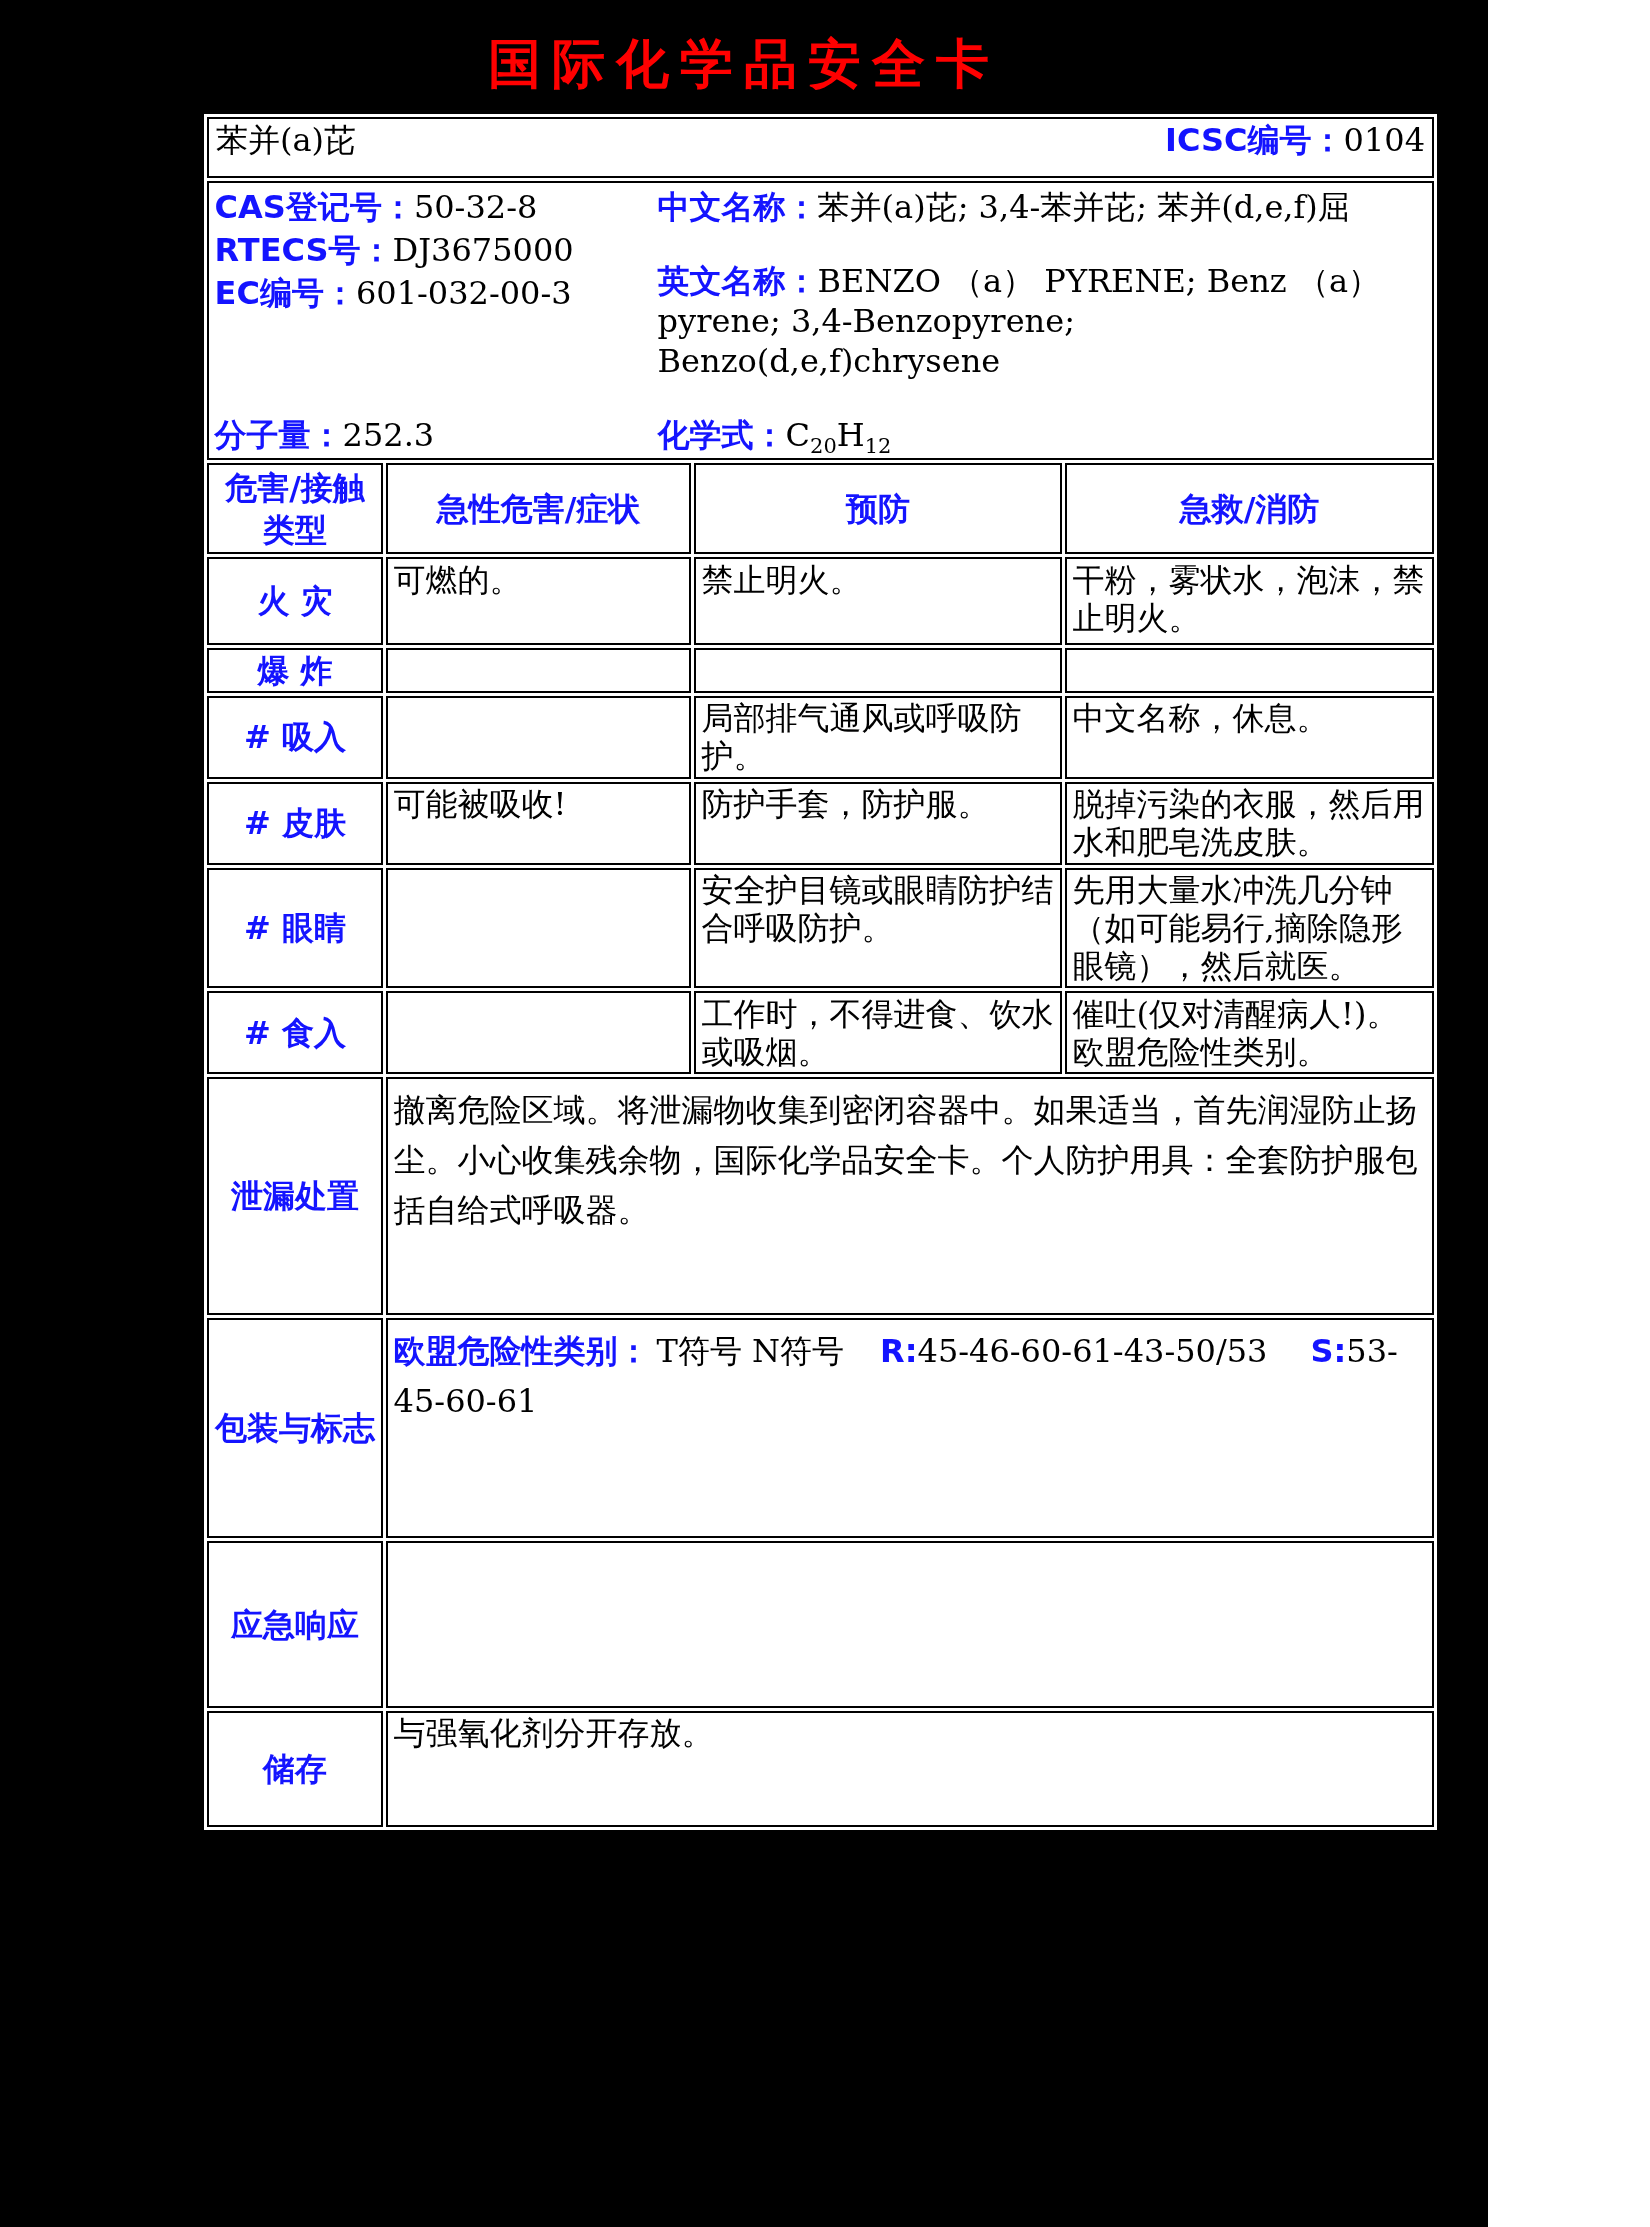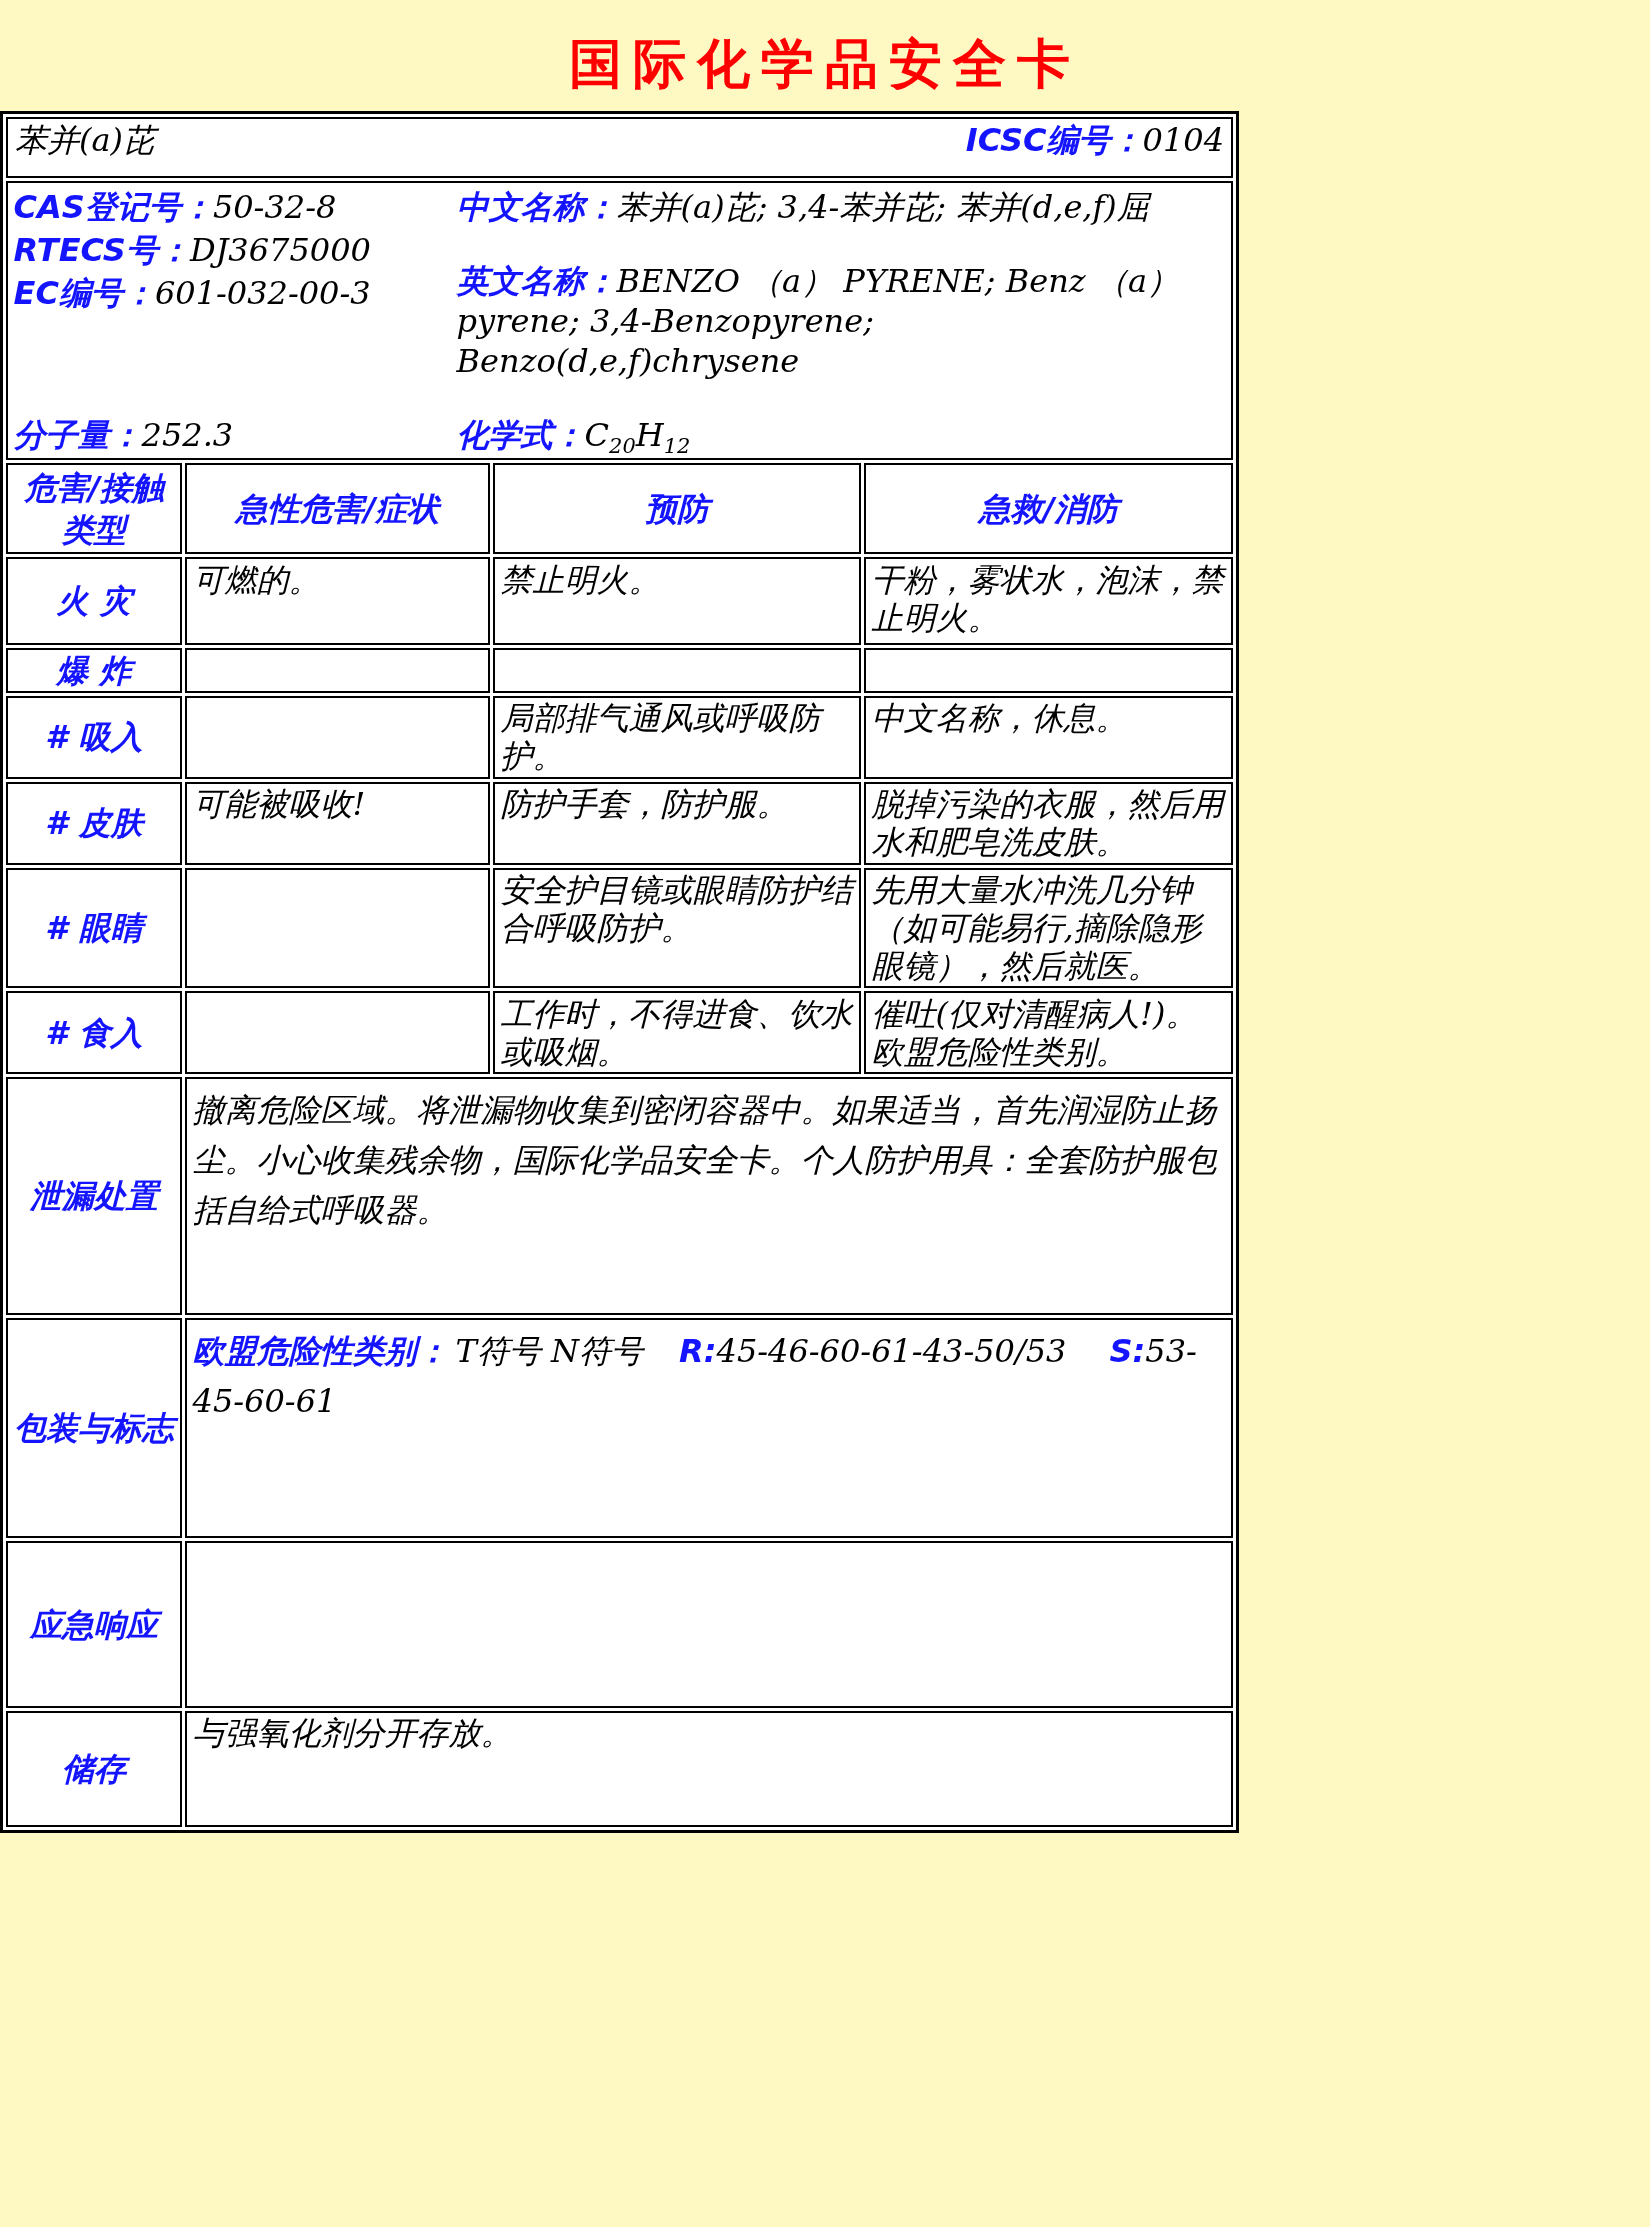--- a/index.html
+++ b/index.html
@@ -2,48 +2,48 @@
 <html style="--accent: #1414ff; --title_red: #ff0000;font-size:11px"><head>
 <meta charset="utf-8">
 <style>
   :root {
     --accent: #1414ff;
     --title_red: #ff0000;
   }
   * { box-sizing: border-box; }
   html, body { margin: 0; padding: 0; background: #ffffff; }
   .page {
-    width: 1650px;
+    width: 1488px;
     height: 2227px;
-    background: #fef9c3;
+    background: #000000;
     position: relative;
     overflow: hidden;
     font-family: "DejaVu Serif", "Liberation Serif", serif;
     color: #000;
   }
   .doc-title {
     padding-top: 29px;
     text-align: center;
     color: var(--title_red);
     font-family: "DejaVu Sans", "Liberation Sans", sans-serif;
     font-weight: bold;
     font-size: 53px;
     letter-spacing: 11px;
     line-height: 70px;
     height: 103px;
   }
   table.card {
+    margin-left: 201px;
     margin-top: 8.4px;
     width: 1239px;
     table-layout: fixed;
     border-collapse: separate;
     border-spacing: 3.5px;
     border: 3.5px solid #000;
     background: #fff;
-    font-style: italic;
   }
   col.c1 { width: 176px; }
   col.c2 { width: 305px; }
   col.c3 { width: 368px; }
   col.c4 { width: auto; }
   td {
     border: 2.1px solid #000;
     padding: 1.4px 5.6px;
     vertical-align: top;
     font-size: 32px;

